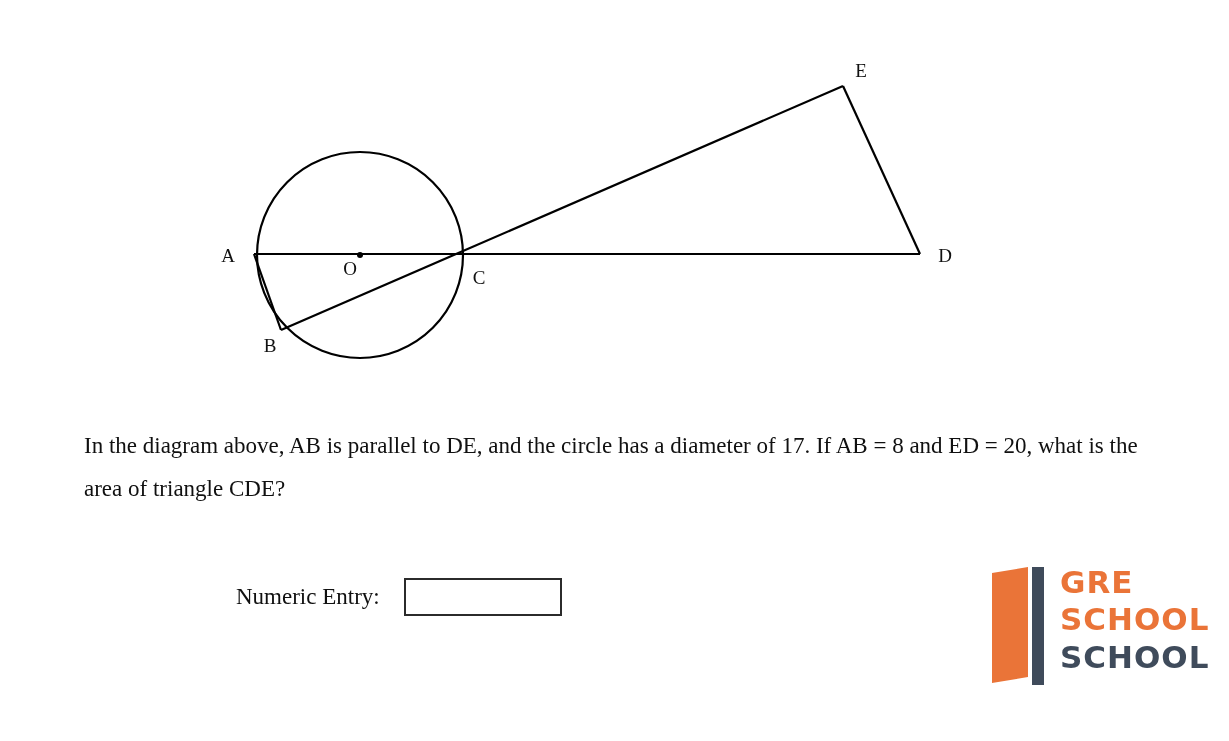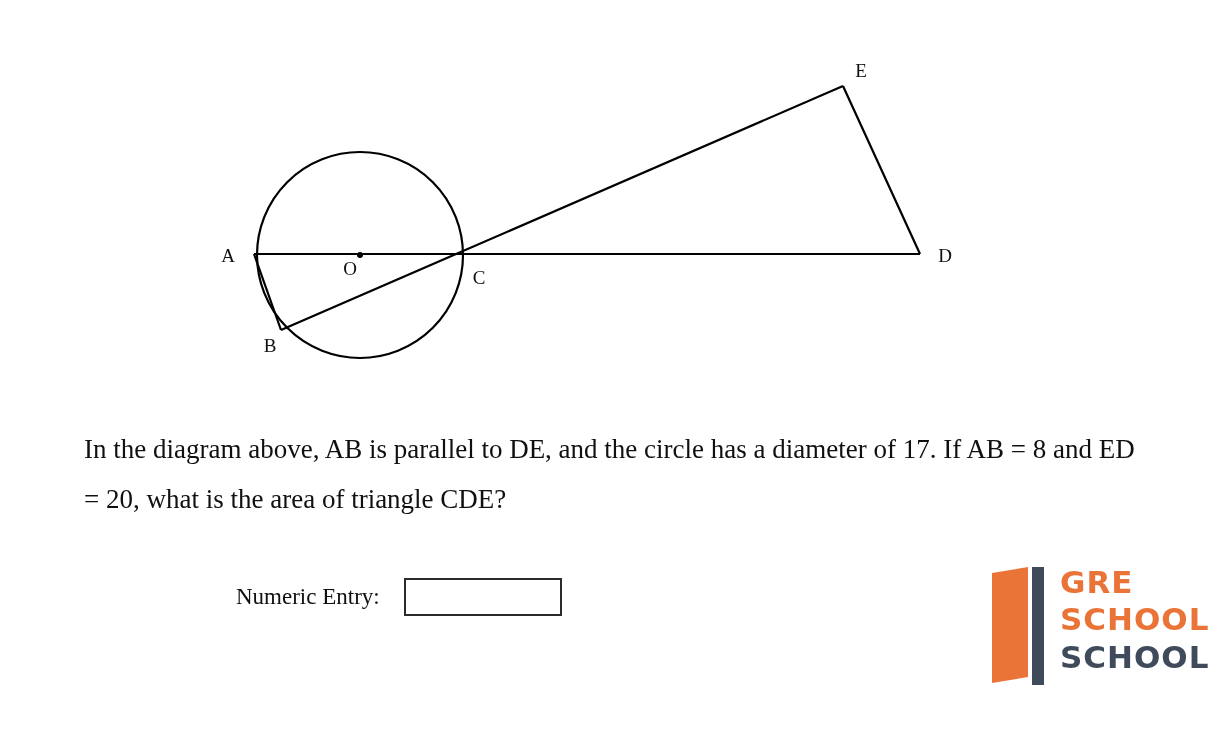--- a/index.html
+++ b/index.html
@@ -24,21 +24,21 @@
     left: 0;
     top: 0;
     width: 1229px;
     height: 400px;
   }
   .question {
     position: absolute;
     left: 84px;
     top: 425px;
     width: 1070px;
-    font-size: 27px;
+    font-size: 23px;
     line-height: 1.85;
     font-family: "Liberation Serif", serif;
     color: #101010;
   }
   .entry-row {
     position: absolute;
     left: 236px;
     top: 578px;
     display: flex;
     align-items: center;

